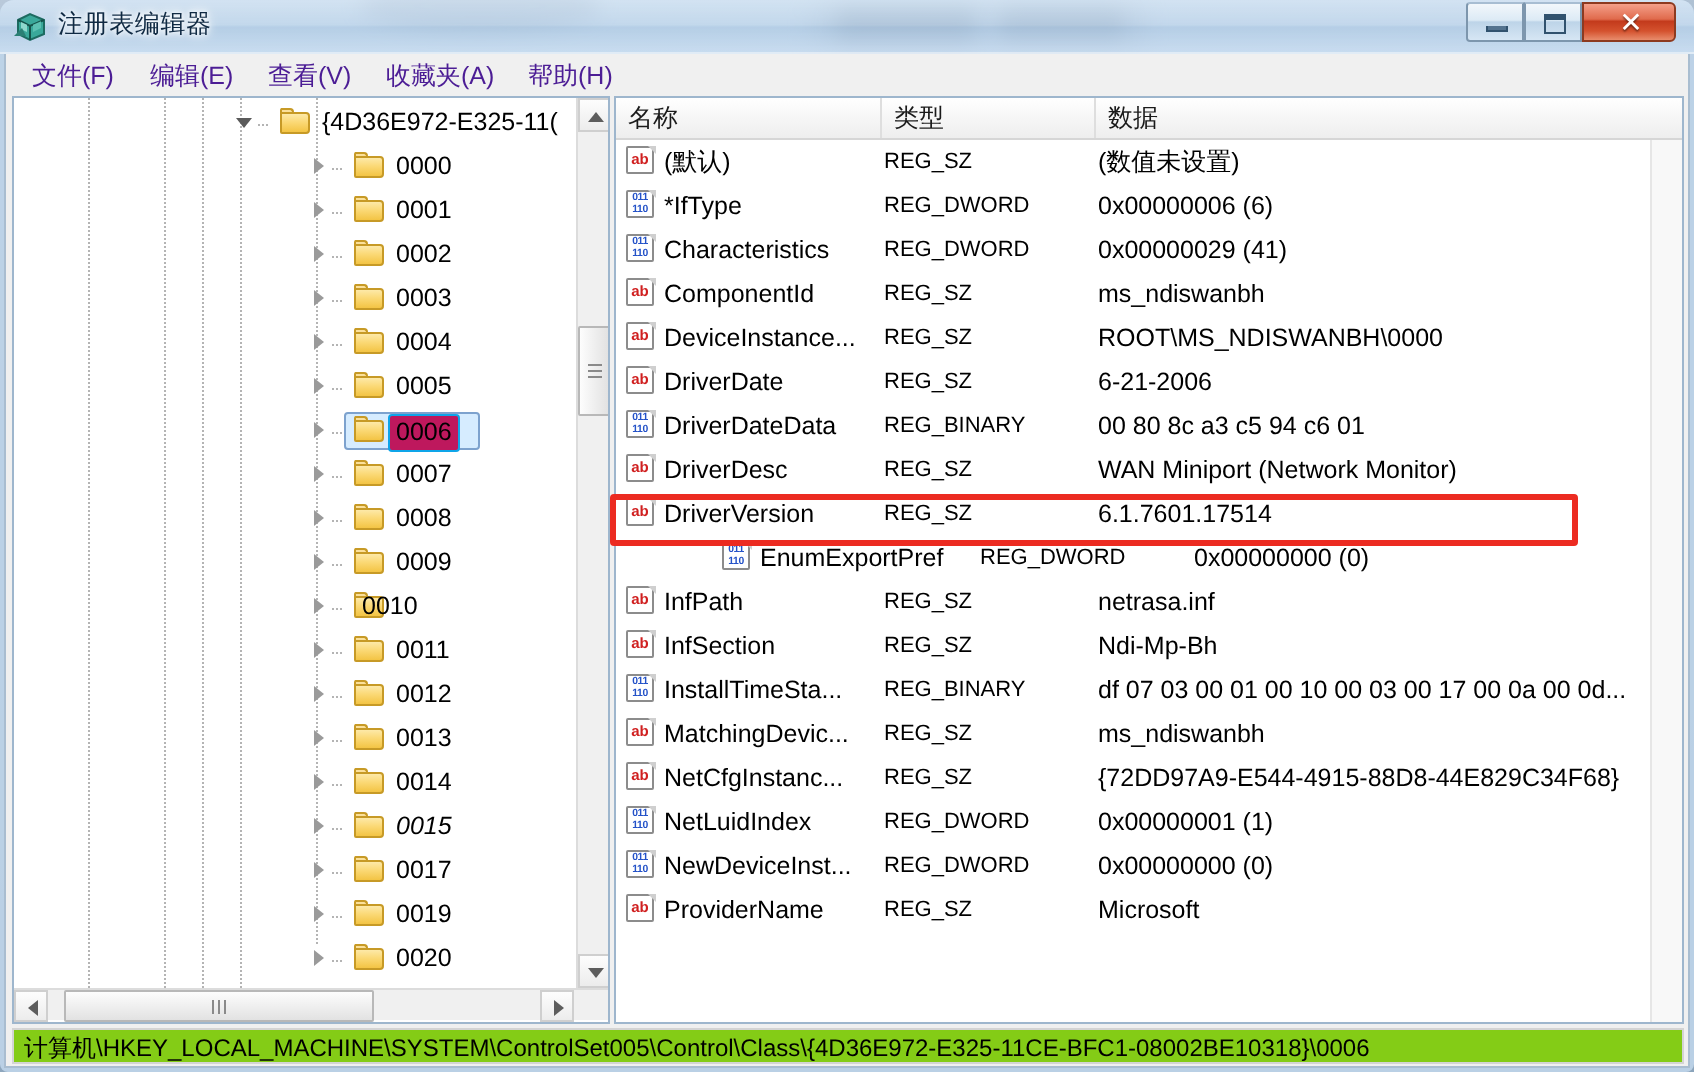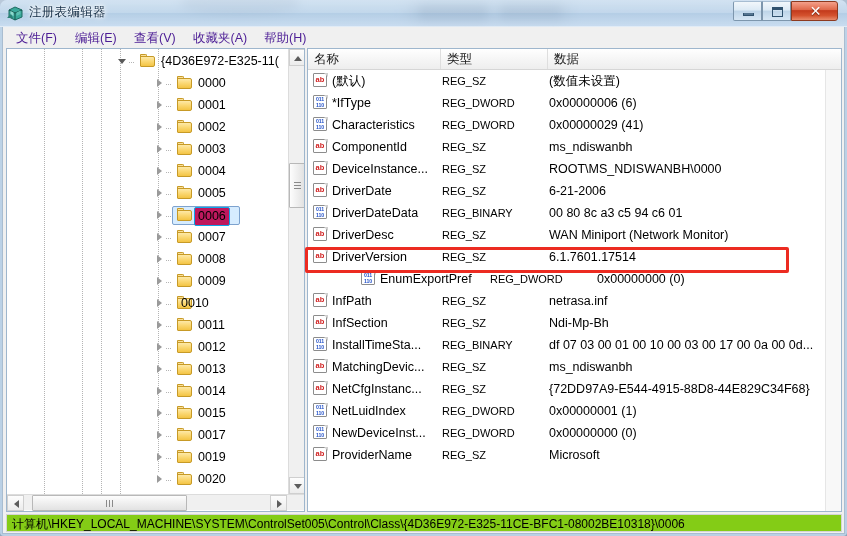--- a/index.html
+++ b/index.html
@@ -518,21 +518,21 @@
             </div>
             <div class="tlabel" style="left: 191px;">0014</div>
           </div>
           <div class="tnode" style="top: 354px;">
             <div class="tw collapsed" style="left: 148px;"></div>
             <div class="dash" style="left: 159px;"></div>
             <div class="folder" style="left: 170px;">
               <span class="ft"></span>
               <span class="fb"></span>
             </div>
-            <div class="tlabel" style="left: 191px;">0015</div>
+            <div class="tlabel" style="left: 191px; font-style: italic;">0015</div>
           </div>
           <div class="tnode" style="top: 376px;">
             <div class="tw collapsed" style="left: 148px;"></div>
             <div class="dash" style="left: 159px;"></div>
             <div class="folder" style="left: 170px;">
               <span class="ft"></span>
               <span class="fb"></span>
             </div>
             <div class="tlabel" style="left: 191px;">0017</div>
           </div>

